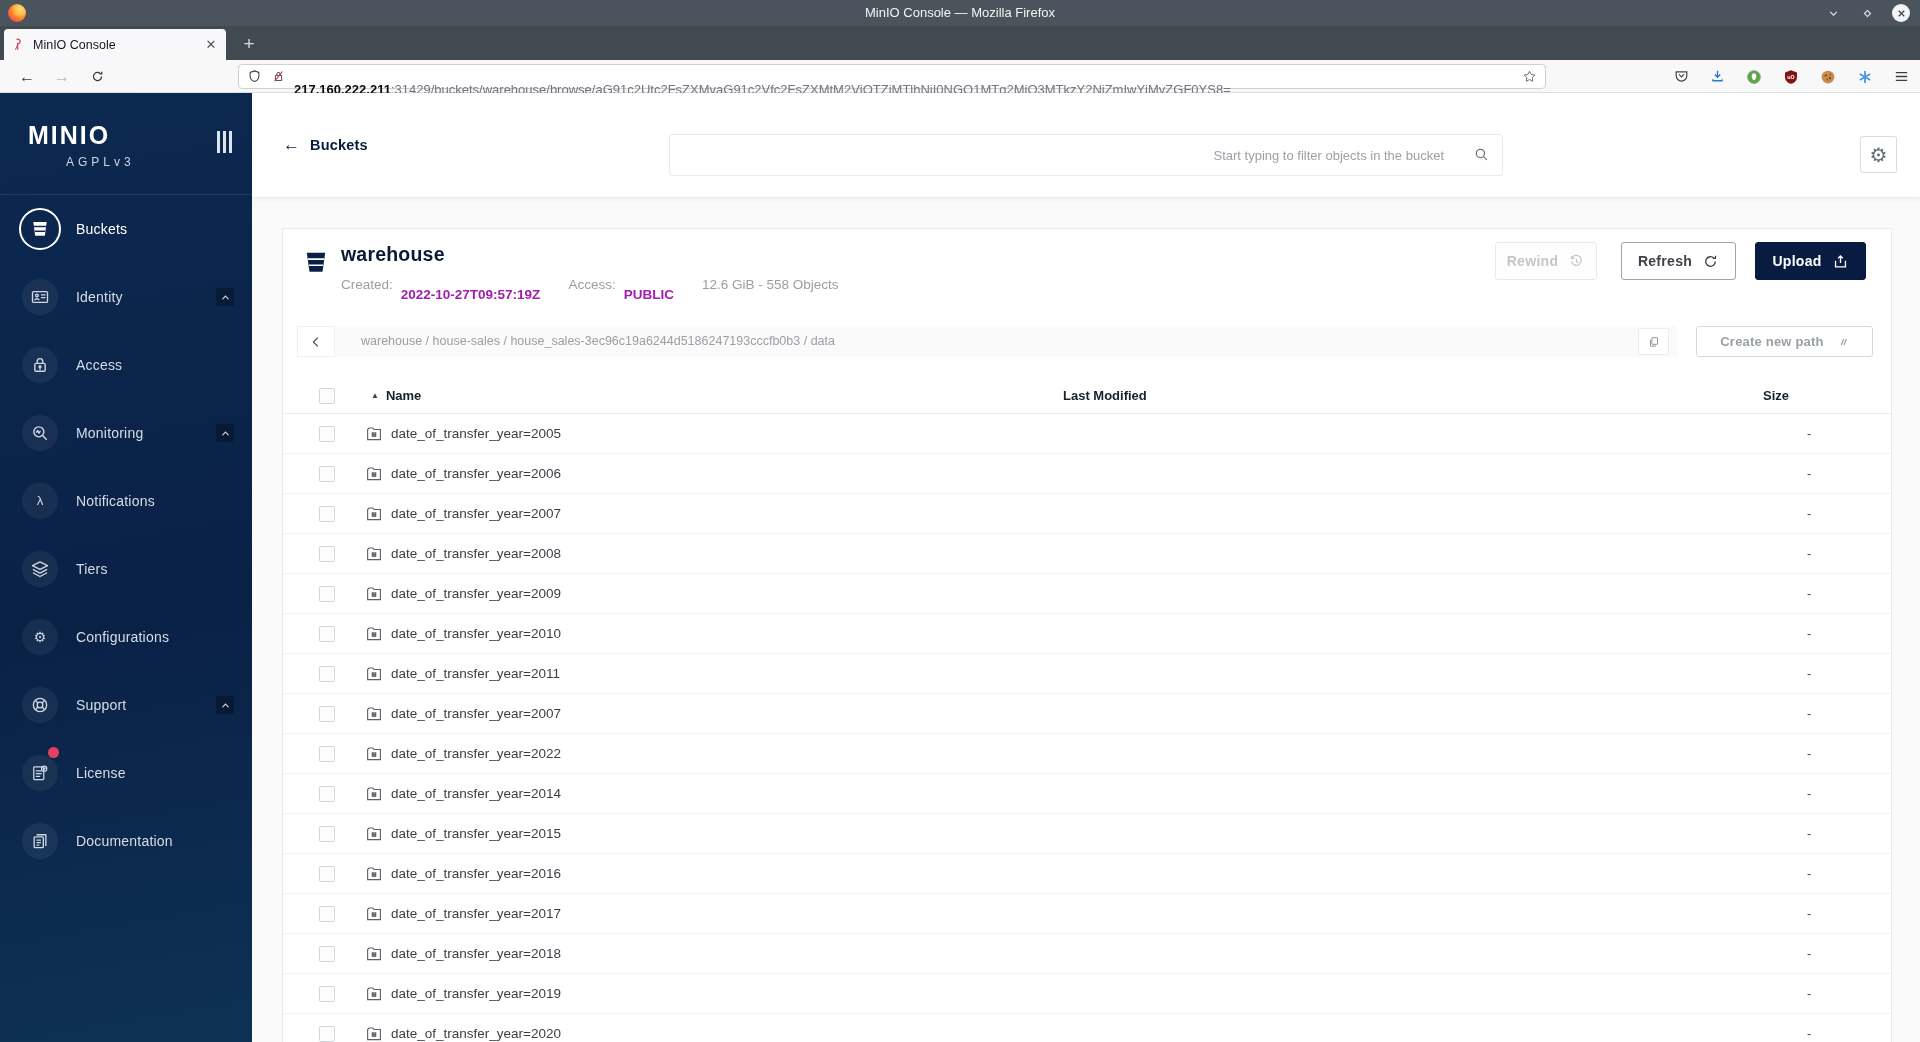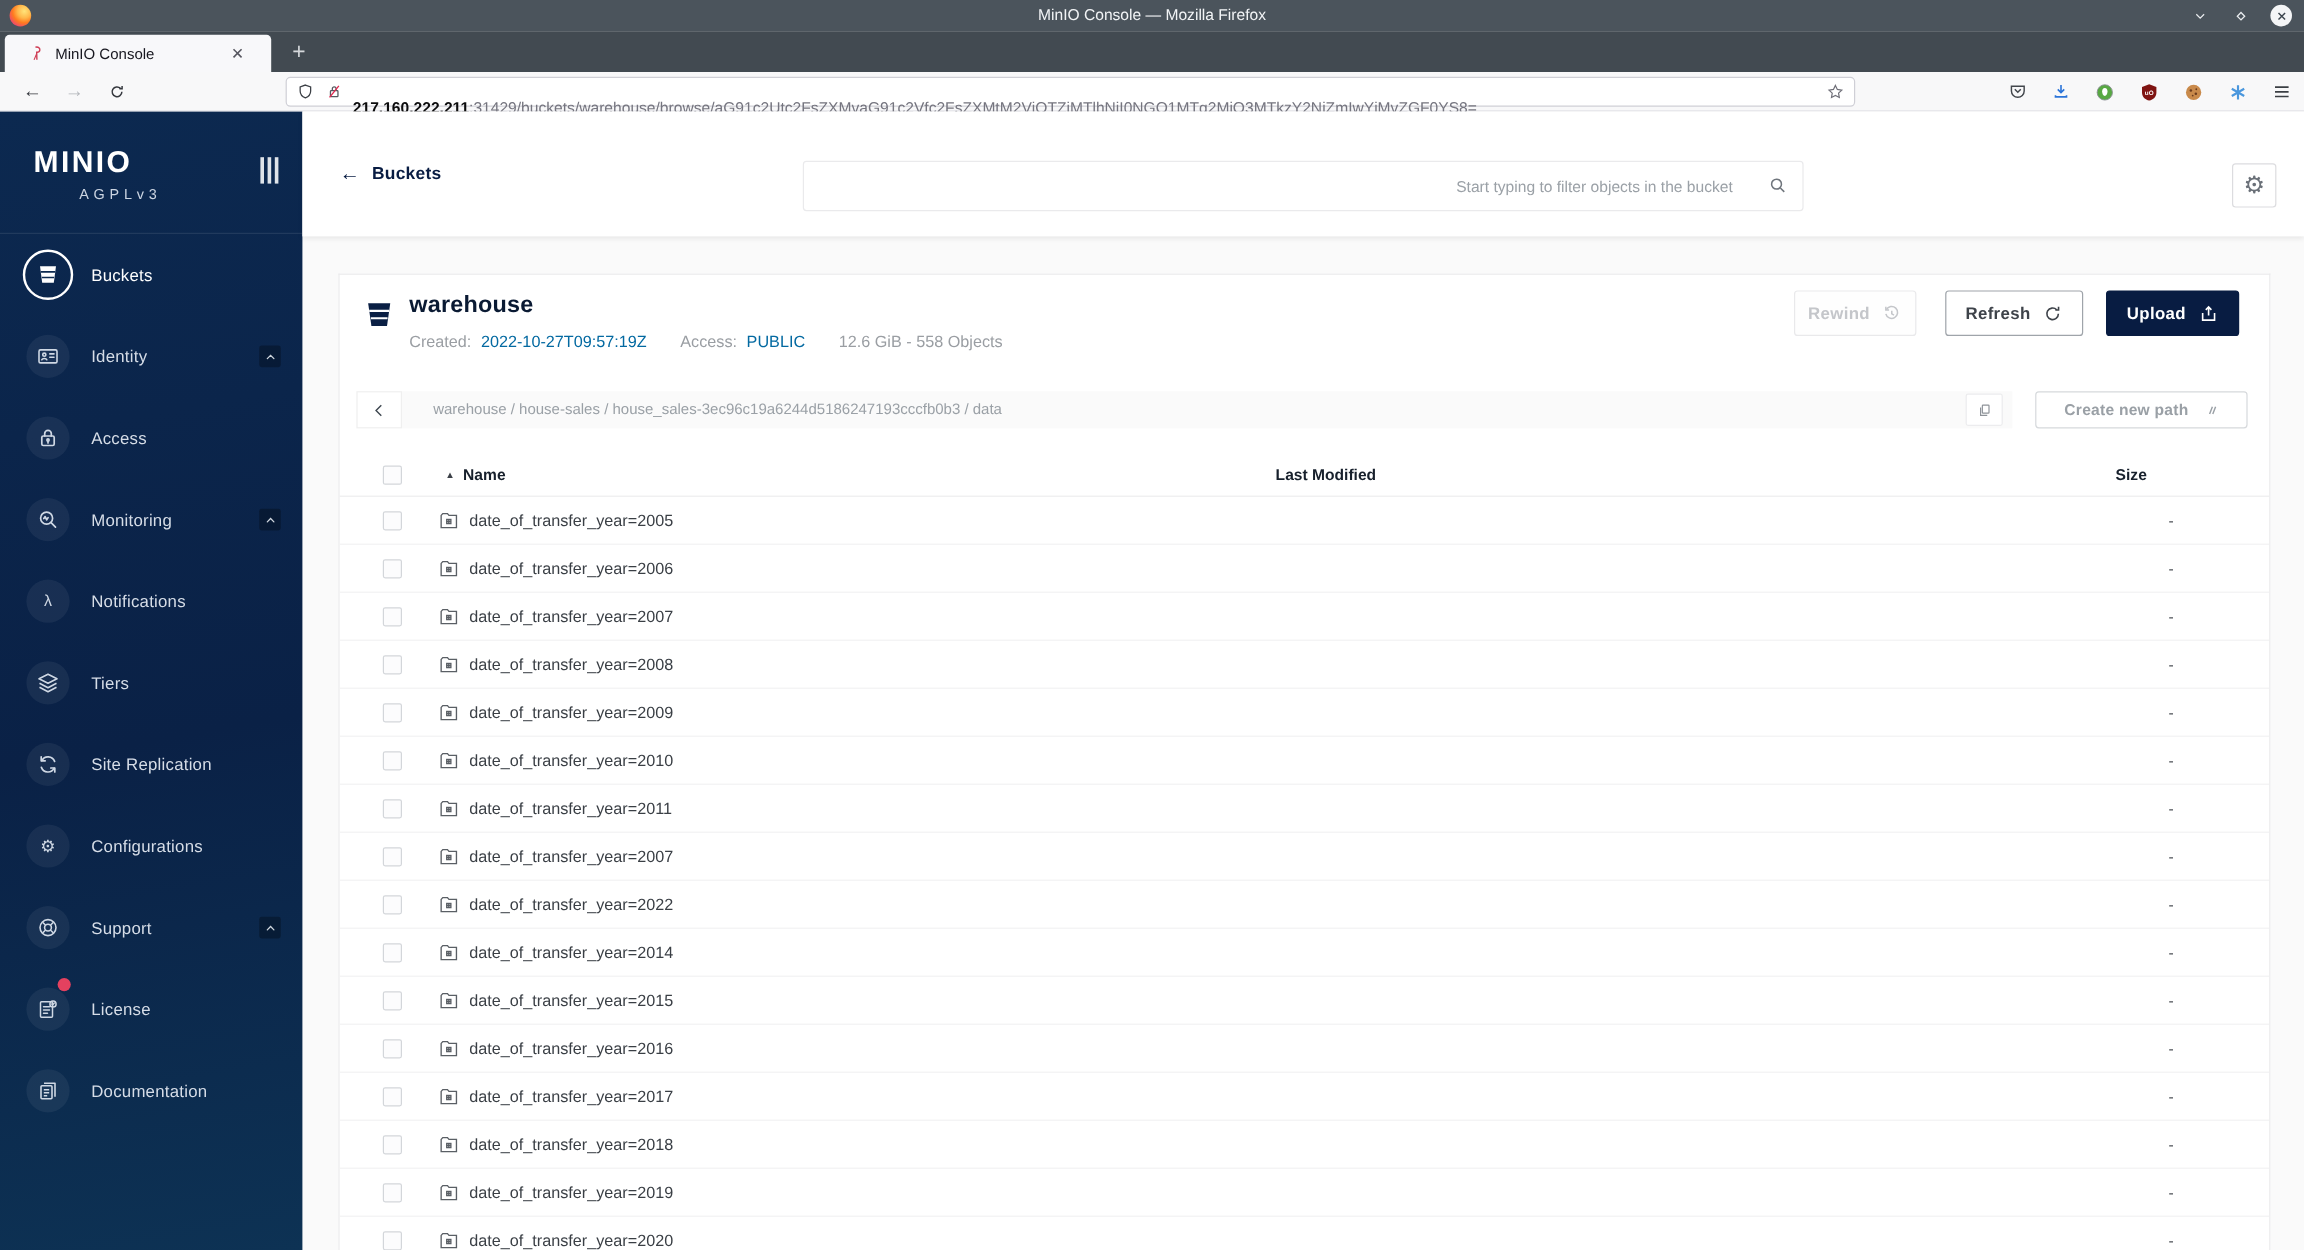--- a/index.html
+++ b/index.html
@@ -12,21 +12,21 @@
   .ff-logo { position:absolute; left:8px; top:4px; width:18px; height:18px; border-radius:50%;
     background:radial-gradient(circle at 68% 30%, #ffe47a 0%, #ffb74a 32%, #ff7a1f 55%, #ee4b6a 78%, #8f2a94 100%); }
   .win-title { position:absolute; left:0; right:0; top:0; height:26px; line-height:26px; text-align:center;
     color:#f2f4f6; font-size:13px; }
   .win-controls { position:absolute; right:10px; top:3px; display:flex; gap:16px; align-items:center; height:20px; }
   .wc { width:18px; height:18px; display:flex; align-items:center; justify-content:center; color:#e8ebee; }
   .wc-close { background:#f4f5f6; border-radius:50%; color:#3c454d; }
 
   .tabstrip { position:absolute; left:0; top:26px; width:1920px; height:34px; background:#424a51; }
   .tab { position:absolute; left:4px; top:3px; width:222px; height:31px; background:#f8f8fa; border-radius:4px 4px 0 0;
-    display:flex; align-items:center; padding:0 19px; }
+    display:flex; align-items:center; padding:0 6px; }
   .tab-fav { width:15px; height:15px; margin-right:8px; }
   .tab-title { font-size:12.5px; color:#17171f; flex:1; }
   .tab-close { color:#56565f; font-size:13px; width:18px; text-align:center; }
   .newtab { position:absolute; left:236px; top:5px; width:26px; height:26px; color:#d5d8db; font-size:19px;
     display:flex; align-items:center; justify-content:center; }
 
   .navbar { position:absolute; left:0; top:60px; width:1920px; height:33px; background:#f8f8f9; border-bottom:1px solid #e0e0e4; }
   .nav-ic { position:absolute; top:0; height:33px; display:flex; align-items:center; justify-content:center; width:30px;
     color:#36393f; font-size:16px; }
   .urlbar { position:absolute; left:238px; top:4px; width:1308px; height:25px; background:#ffffff; border:1px solid #cfcfd6;
@@ -77,21 +77,21 @@
   .gear-btn { position:absolute; right:23px; top:43px; width:37px; height:37px; border:1px solid #dcdcdf; border-radius:3px;
     background:#fff; display:flex; align-items:center; justify-content:center; color:#6a7078; font-size:20px; }
 
   
   .card { position:absolute; left:282px; top:135px; width:1610px; height:900px; background:#fff;
     border:1px solid #ebebed; border-bottom:none; }
 
   .bh-icon { position:absolute; left:20px; top:20px; width:26px; height:26px; color:#0a1f44; }
   .bh-name { position:absolute; left:58px; top:14px; font-size:19.5px; font-weight:bold; color:#0a1a33; letter-spacing:.2px; }
   .bh-meta { position:absolute; left:58px; top:48px; font-size:13.5px; color:#9a9ea3; display:flex; gap:8px; }
-  .bh-meta b { color:#0369a1; font-weight:normal; }
+  .bh-meta b { color:#a21caf; font-weight:bold;margin-top:10px; }
   .bh-meta .sp { width:12px; }
   .btn { position:absolute; top:13px; height:38px; border-radius:3px; display:flex; align-items:center; justify-content:center;
     gap:10px; font-size:14px; font-weight:bold; letter-spacing:.3px; cursor:pointer; }
   .btn svg { width:17px; height:17px; }
   .btn-rewind { right:294px; width:102px; border:1px solid #e9e9eb; color:#c4c6ca; background:#fefefe; }
   .btn-refresh { right:155px; width:115px; border:1px solid #9fa4aa; color:#3e434a; background:#fff; }
   .btn-upload { right:25px; width:111px; background:#081C42; color:#fff; border:1px solid #081C42; }
 
   .path-back { position:absolute; left:14px; top:97px; width:38px; height:31px; background:#fff; border:1px solid #efefef;
     display:flex; align-items:center; justify-content:center; color:#3e4750; }
@@ -284,29 +284,20 @@
             <svg viewBox="0 0 24 24" fill="none" stroke="currentColor" stroke-width="1.6" stroke-linejoin="round">
               <path d="M12 3.5L21 8l-9 4.5L3 8l9-4.5z"></path>
               <path d="M3.5 12.5L12 17l8.5-4.5"></path>
               <path d="M3.5 16.5L12 21l8.5-4.5"></path>
             </svg>
           </span>
     <span class="side-label">Tiers</span>
   </div>
         <div class="side-item">
     <span class="side-circle">
-            <svg viewBox="0 0 24 24" fill="none" stroke="currentColor" stroke-width="1.7" stroke-linecap="round" stroke-linejoin="round">
-              <path d="M18.6 9a7 7 0 00-12.8-.8M5.4 15a7 7 0 0012.8.8"></path>
-              <path d="M5.2 4.4v4h4M18.8 19.6v-4h-4"></path>
-            </svg>
-          </span>
-    <span class="side-label">Site Replication</span>
-  </div>
-        <div class="side-item">
-    <span class="side-circle">
             <svg viewBox="0 0 24 24">
               <text x="12" y="18" text-anchor="middle" font-size="17" fill="currentColor" font-family="DejaVu Sans, sans-serif">⚙</text>
             </svg>
           </span>
     <span class="side-label">Configurations</span>
   </div>
         <div class="side-item">
     <span class="side-circle">
             <svg viewBox="0 0 24 24" fill="none" stroke="currentColor" stroke-width="1.6">
               <circle cx="12" cy="12" r="8"></circle>

